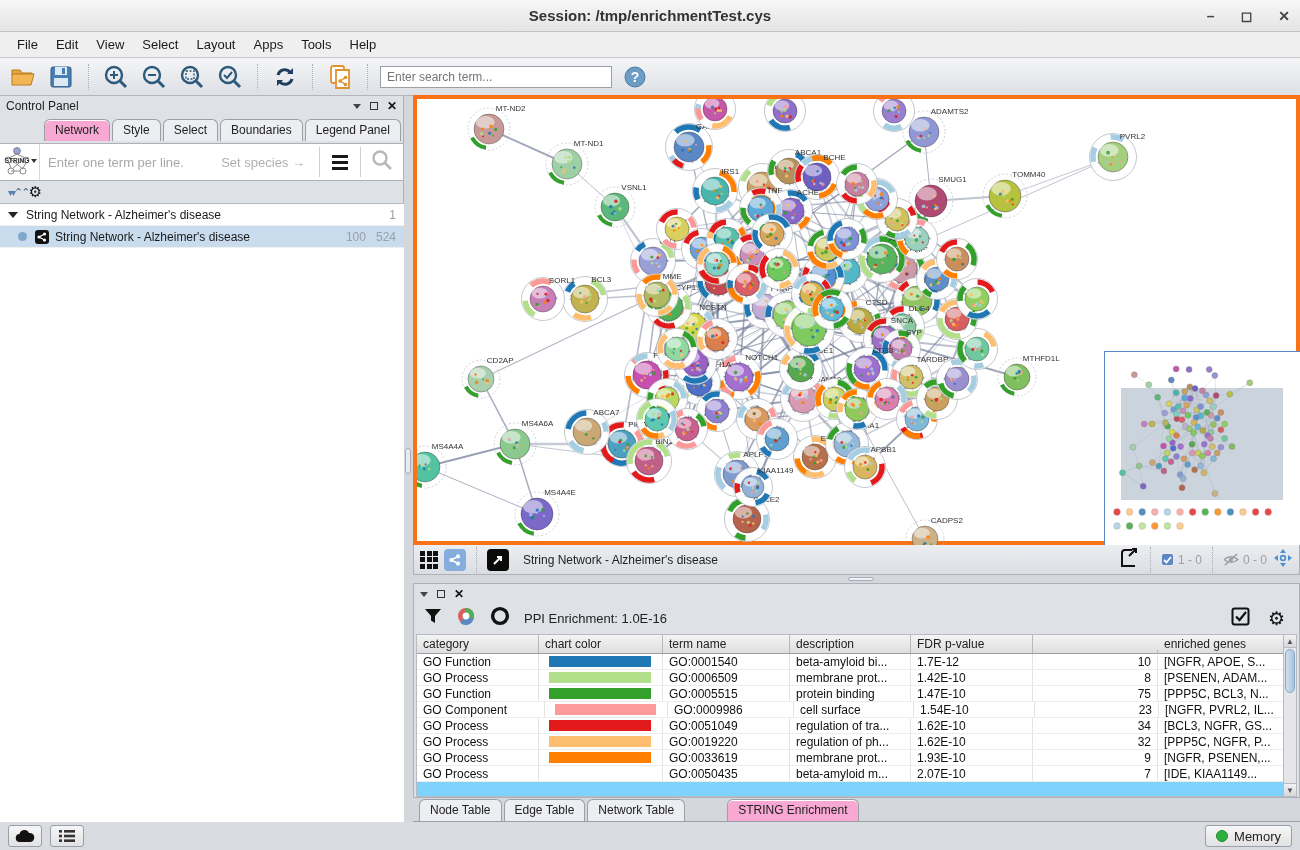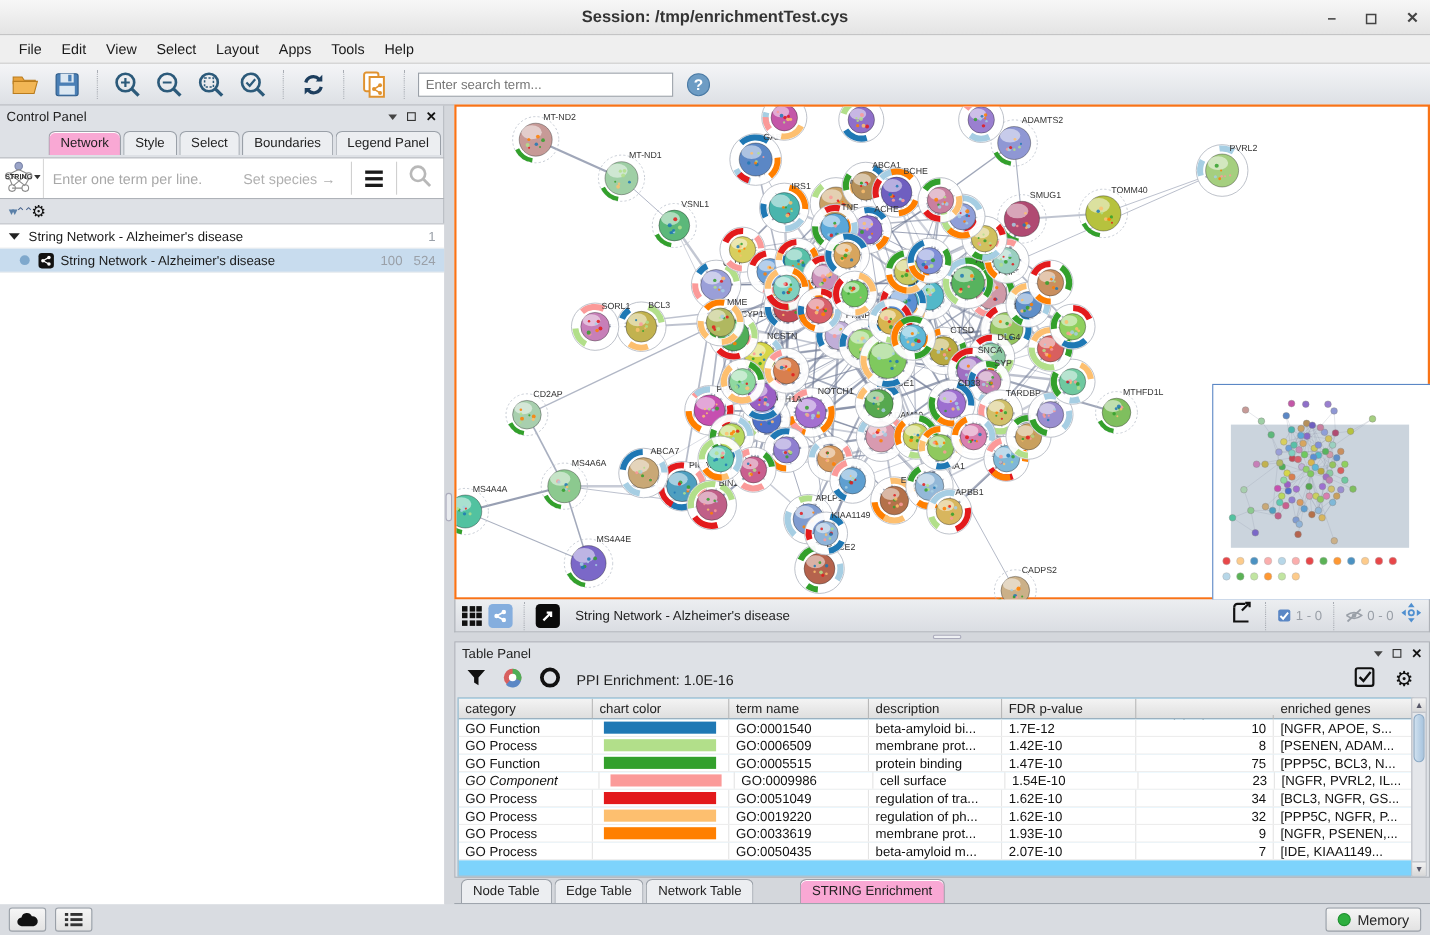--- a/index.html
+++ b/index.html
@@ -56,21 +56,21 @@
   .tree-row.sel { background:#c8dcee; }
   .tri-down { width:0; height:0; border-left:5px solid transparent; border-right:5px solid transparent; border-top:6px solid #222; margin-right:8px; }
   .blue-dot { width:9px; height:9px; border-radius:50%; background:#7fa8cc; margin-right:8px; }
   .share-badge { width:14px; height:14px; background:#111; border-radius:3px; margin-right:6px; display:flex; align-items:center; justify-content:center; }
   
   #v-splitter { position:absolute; left:404px; top:96px; width:9px; height:726px; background:#d4d7dc; }
   #v-splitter .grip { position:absolute; left:1px; top:352px; width:6px; height:26px; border:1px solid #aab; border-radius:3px; background:#e8eaee; }
   #h-splitter { position:absolute; left:413px; top:575px; width:887px; height:8px; background:#d4d7dc; }
   #h-splitter .grip { position:absolute; left:435px; top:2px; width:26px; height:4px; border:1px solid #aab; border-radius:2px; background:#eef0f3; }
   
-  #network-view { position:absolute; left:413px; top:95px; width:887px; height:450px; background:#fff; border:2px solid #f97316; }
+  #network-view { position:absolute; left:413px; top:95px; width:887px; height:450px; background:#fff; border:4px solid #f97316; }
   #navigator { position:absolute; left:687px; top:252px; width:199px; height:197px; background:#fff; border:1px solid #5b87c5; }
   #net-toolbar { position:absolute; left:413px; top:545px; width:887px; height:30px;
     background:linear-gradient(#eceef1,#dadde2); border:1px solid #aeb2b8; border-top:none;
     display:flex; align-items:center; padding:0 6px; gap:6px; }
   #net-toolbar .title { font-size:12px; color:#222; flex:1; padding-left:8px; }
   .grid-icon { display:grid; grid-template-columns:repeat(3,5px); grid-template-rows:repeat(3,5px); gap:1.5px; }
   .grid-icon i { background:#111; }
   .share-blue { width:22px; height:22px; border-radius:4px; background:#85aede; display:flex; align-items:center; justify-content:center; }
   .newwin { width:22px; height:22px; border-radius:4px; background:#0a0a0a; display:flex; align-items:center; justify-content:center; }
   .nt-stat { font-size:12px; color:#9aa0a8; display:flex; align-items:center; gap:4px; }
@@ -2458,21 +2458,20 @@
       </svg>
   </span>
 </div>
 
 <div id="h-splitter">
     <span class="grip"></span>
   </div>
 
 <div id="table-panel">
   <div class="panel-head">
-    <span class="ph-title">Table Panel</span>
     <span class="ph-ctl">
       <span class="caret-down"></span>
       <span class="float-box"></span>
       <span class="close-x">✕</span>
     </span>
   </div>
   <div id="tp-toolbar">
     <span>
       <svg width="18" height="18" viewBox="0 0 18 18">
           <path d="M1 2 h16 l-6 7 v7 l-4 -2.5 v-4.5 z" fill="#111"></path>
@@ -2538,21 +2537,21 @@
           <span class="td" style="width: 124px;">
             <span class="swatch" style="background: rgb(51, 160, 44); display: block;"></span>
           </span>
           <span class="td" style="width: 127px;">GO:0005515</span>
           <span class="td" style="width: 121px;">protein binding</span>
           <span class="td" style="width: 122px;">1.47E-10</span>
           <span class="td num" style="width: 125px;">75</span>
           <span class="td" style="width: 126px;">[PPP5C, BCL3, N...</span>
         </div>
         <div class="trow">
-          <span class="td" style="width: 129px; font-style: italic;">GO Component</span>
+          <span class="td" style="width: 129px;">GO Component</span>
           <span class="td" style="width: 124px;">
             <span class="swatch" style="background: rgb(251, 154, 153); display: block;"></span>
           </span>
           <span class="td" style="width: 127px;">GO:0009986</span>
           <span class="td" style="width: 121px;">cell surface</span>
           <span class="td" style="width: 122px;">1.54E-10</span>
           <span class="td num" style="width: 125px;">23</span>
           <span class="td" style="width: 126px;">[NGFR, PVRL2, IL...</span>
         </div>
         <div class="trow">

